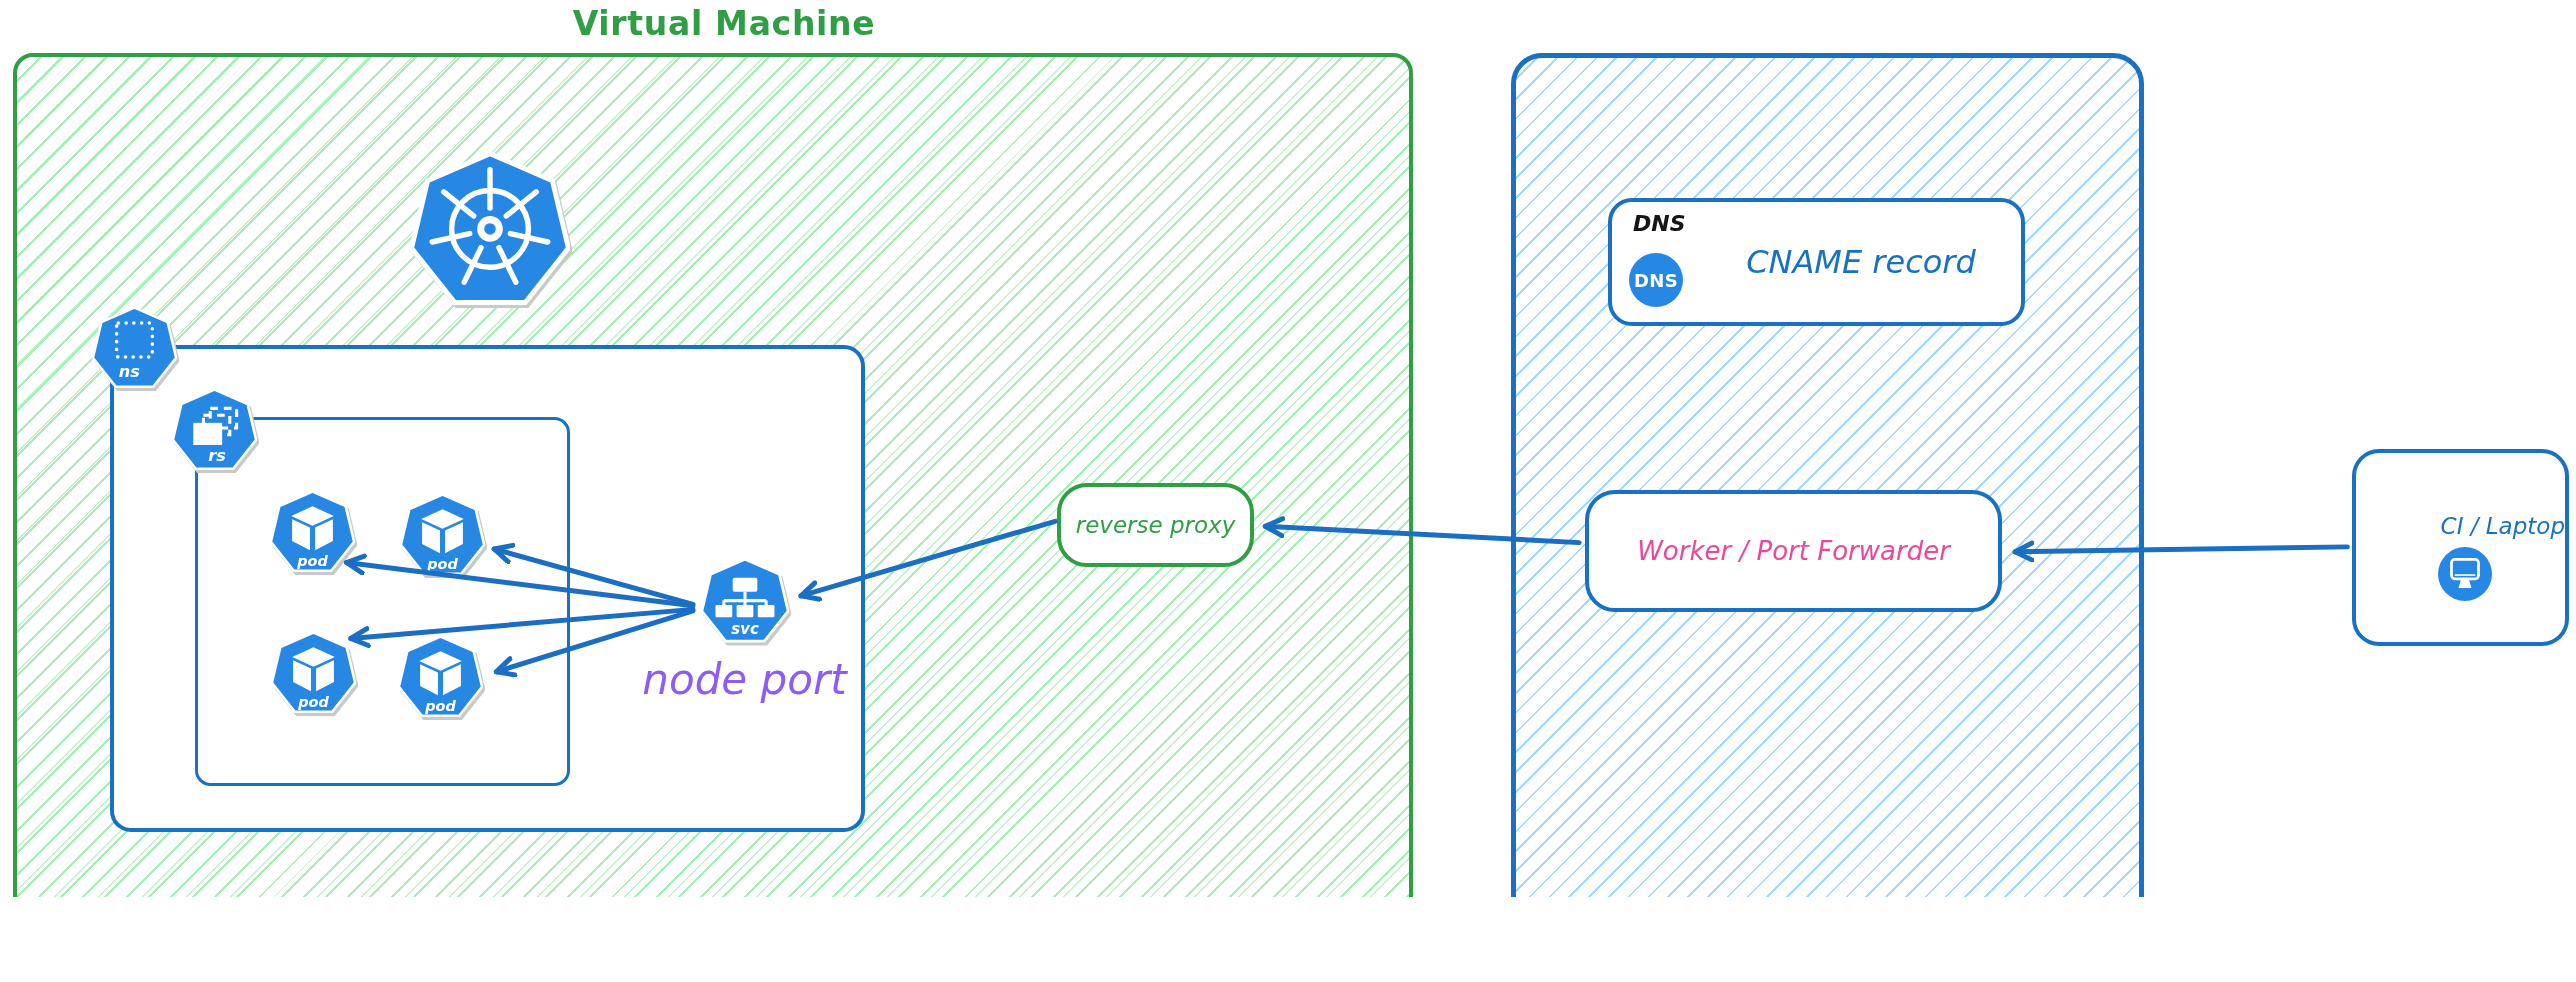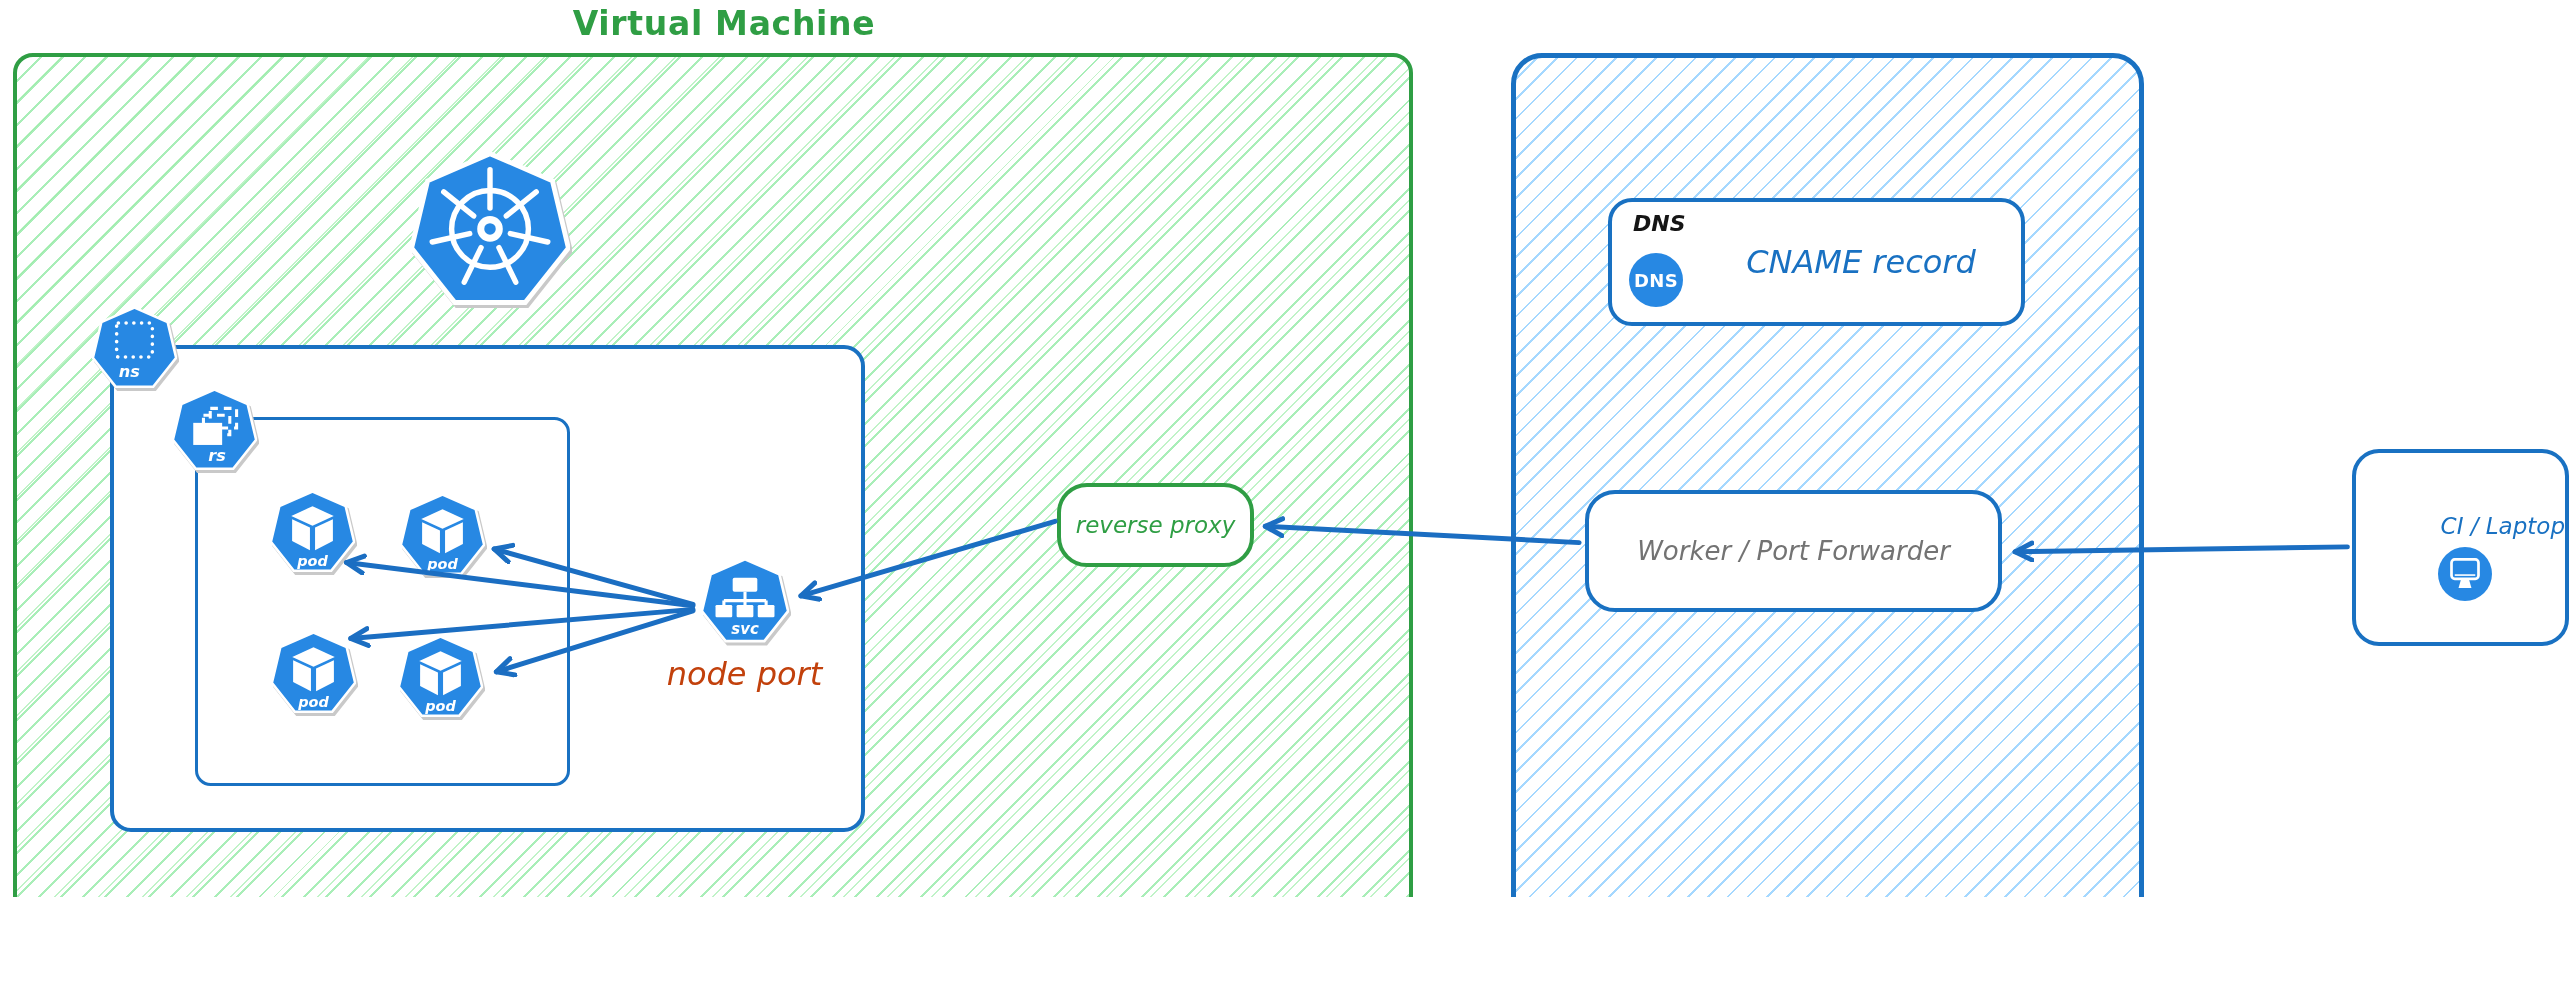--- a/index.html
+++ b/index.html
@@ -40,21 +40,21 @@
   .vm-title {
     position: absolute; left: 511px; top: 4.3px; width: 426px; text-align: center;
     font-size: 33px; font-weight: 600; color: #2f9e44; letter-spacing: 0.7px;
   }
   .ext-title {
     position: absolute; left: 1593px; top: 5.7px; width: 497px; text-align: center;
     font-size: 33px; font-weight: 600; color: #1971c2; letter-spacing: 0.7px;
   }
   .node-port {
     position: absolute; left: 631px; top: 655px; width: 227px; text-align: center;
-    font-size: 32px; color: #c2410c; font-weight: 500; font-style: italic;
+    font-size: 42px; color: #8b5cf6; font-weight: 500; font-style: italic;
   }
 
   
   .rp-box {
     position: absolute; left: 1057px; top: 483px; width: 197px; height: 84px;
     border: 4.3px solid #2f9e44; border-radius: 30px; background: #ffffff;
     display: flex; align-items: center; justify-content: center;
     font-size: 23px; color: #2f9e44; font-weight: 400; font-style: italic;
   }
   .dns-card {
@@ -72,21 +72,21 @@
   }
   .cname {
     position: absolute; left: 107px; top: 0; width: 284px; height: 100%;
     display: flex; align-items: center; justify-content: center;
     font-size: 32px; color: #1971c2; font-weight: 500; font-style: italic;
   }
   .worker-card {
     position: absolute; left: 1585px; top: 490px; width: 417px; height: 122px;
     background: #ffffff; border: 4.3px solid #1971c2; border-radius: 30px;
     display: flex; align-items: center; justify-content: center;
-    font-size: 26px; color: #737373; font-weight: 500; font-style: italic;
+    font-size: 26px; color: #ec4899; font-weight: 500; font-style: italic;
   }
   .ci-card {
     position: absolute; left: 2352px; top: 449px; width: 217px; height: 197px;
     background: #ffffff; border: 4.3px solid #1971c2; border-radius: 27px;
   }
   .ci-label {
     position: absolute; left: 0; top: 60px; width: 100%; text-align: right;
     font-size: 23px; color: #1971c2; font-weight: 500; font-style: italic;
   }
   .monitor-badge { position: absolute; left: 82px; top: 94px; width: 54px; height: 54px; }

